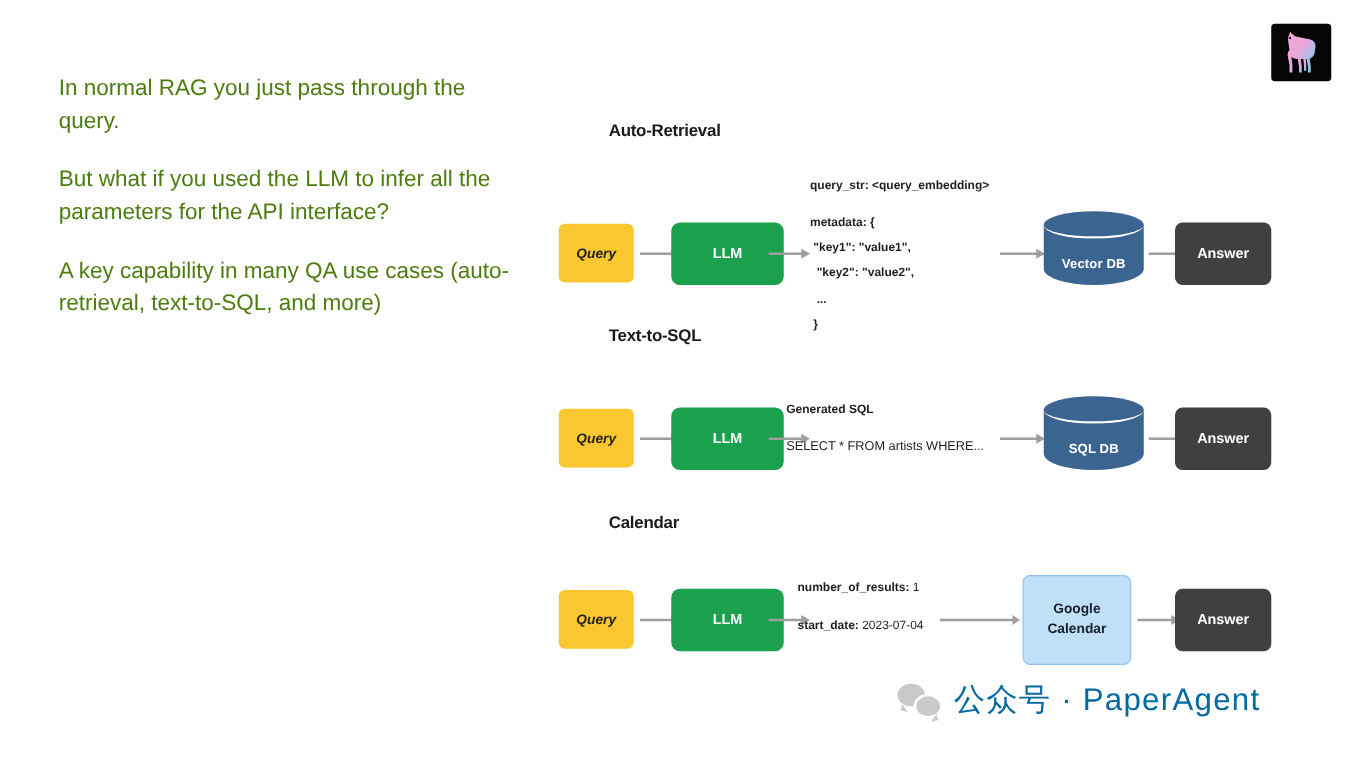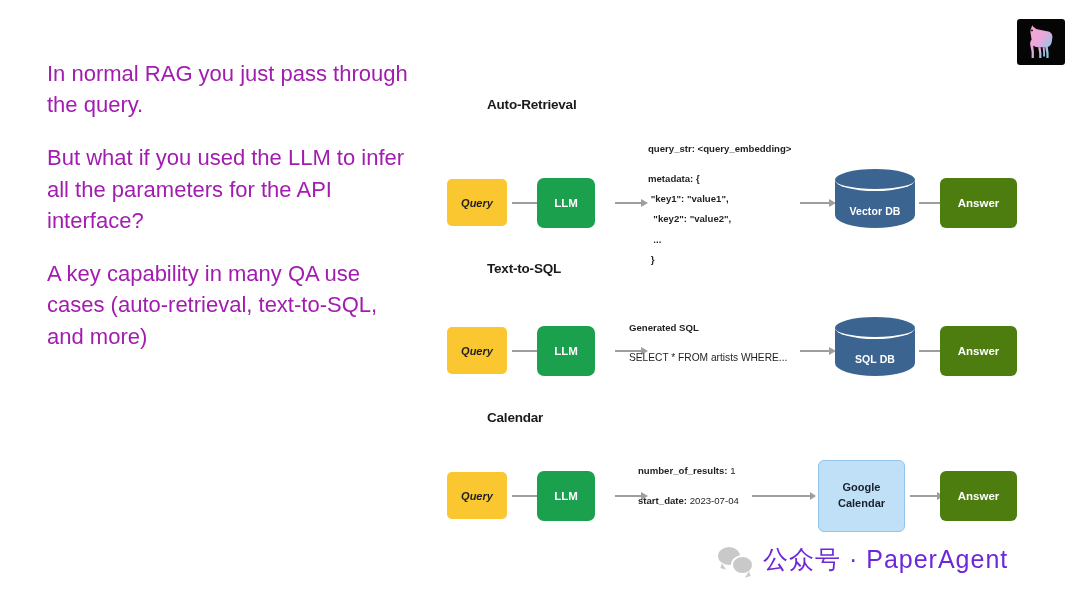--- a/index.html
+++ b/index.html
@@ -19,21 +19,21 @@
     display:flex;align-items:center;justify-content:center;
   }
 
   
   .left-col{position:absolute;left:47px;top:58px;width:370px;}
   .slide-title{
     font-size:35px;font-weight:bold;color:#0d0d0d;
     letter-spacing:-0.4px;line-height:1.1;margin:0 0 34px 0;
   }
   .para{
-    font-size:22px;color:#a21caf;line-height:1.42;
+    font-size:18px;color:#4d7c0f;line-height:1.42;
     margin:0 0 22px 0;font-weight:400;
   }
   .para:last-child{margin-bottom:1px;}
 
   
   .diagram{position:absolute;left:430px;top:85px;width:620px;height:450px;}
   .section{position:absolute;left:0;width:620px;}
   .sec-title{
     position:absolute;font-size:13.5px;font-weight:bold;color:#1a1a1a;
     letter-spacing:-0.2px;left:57px;
@@ -43,25 +43,25 @@
 
   .node{
     position:absolute;display:flex;align-items:center;justify-content:center;
     text-align:center;box-sizing:border-box;
   }
   .node-query{
     width:60px;height:47px;background:#fbc730;border-radius:5px;
     color:#1f1f1f;font-size:11px;font-weight:bold;font-style:italic;
   }
   .node-llm{
-    width:58px;height:50px;background:#1ba04e;border-radius:7px;
+    width:90px;height:50px;background:#1ba04e;border-radius:7px;
     color:#ffffff;font-size:11.5px;font-weight:bold;
   }
   .node-answer{
-    width:77px;height:50px;background:#4d7c0f;border-radius:6px;
+    width:77px;height:50px;background:#404040;border-radius:6px;
     color:#ffffff;font-size:11.5px;font-weight:bold;
   }
   .node-gcal{
     width:87px;height:72px;background:#bfe0f7;border:1.5px solid #93c3e8;
     border-radius:6px;color:#17202b;font-size:11px;font-weight:bold;
     line-height:1.45;flex-direction:column;
   }
 
   
   .db{position:absolute;width:80px;height:68px;}
@@ -95,21 +95,21 @@
   
   .payload{position:absolute;font-size:9.6px;color:#1f1f1f;line-height:1.05;}
   .payload .ln{margin:0;padding:0;white-space:pre;}
   .payload .b{font-weight:bold;}
   .payload .n{font-weight:400;}
 
   
   .watermark{
     position:absolute;left:718px;top:543px;
     display:flex;align-items:center;gap:11px;
-    color:#6d28d9;font-size:25px;letter-spacing:1px;
+    color:#0369a1;font-size:25px;letter-spacing:1px;
   }
   .wechat{position:relative;width:34px;height:26px;flex:none;}
   .wechat .bub1{
     position:absolute;left:0;top:0;width:22px;height:18px;
     background:#c9c9c9;border-radius:50%;
   }
   .wechat .bub1:after{
     content:"";position:absolute;left:3px;bottom:-4px;
     width:0;height:0;border-left:6px solid #c9c9c9;
     border-top:5px solid transparent;border-bottom:0 solid transparent;

